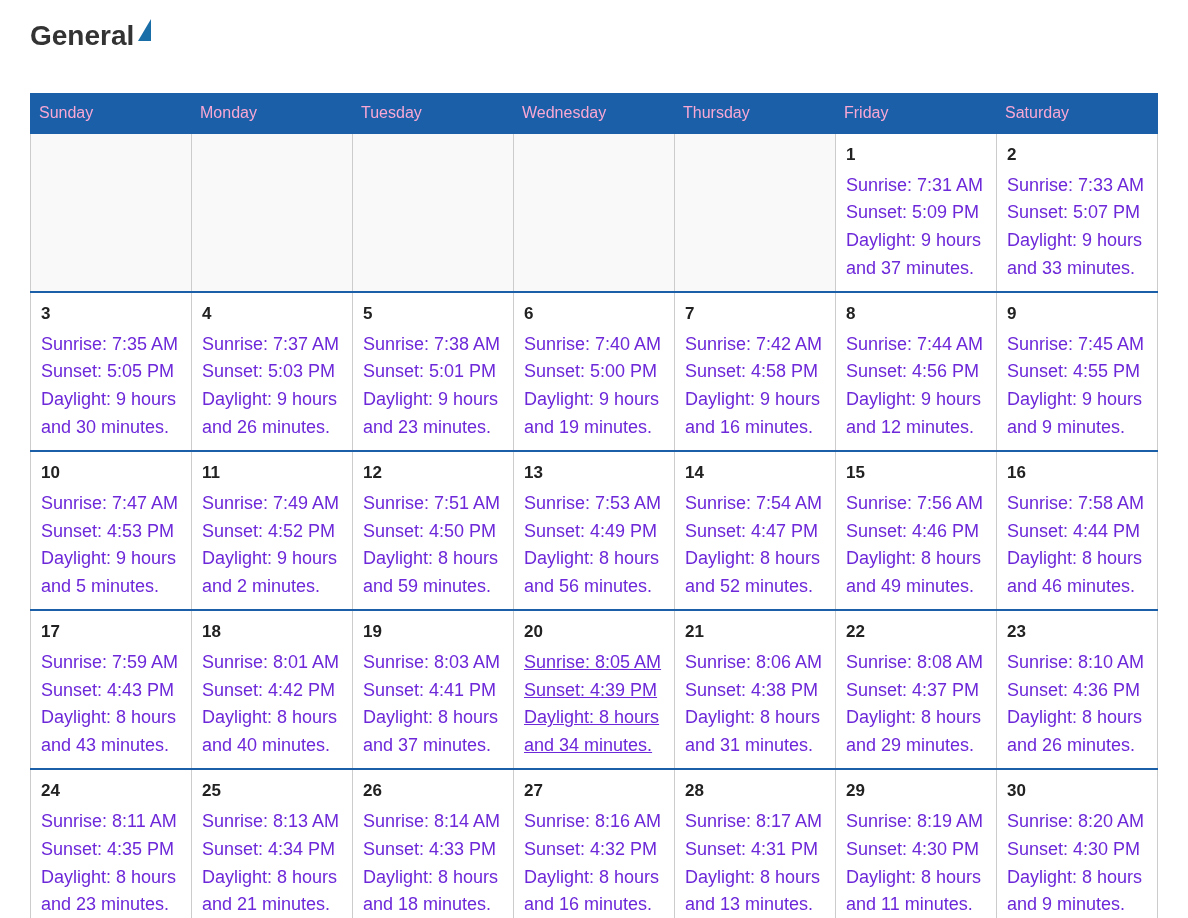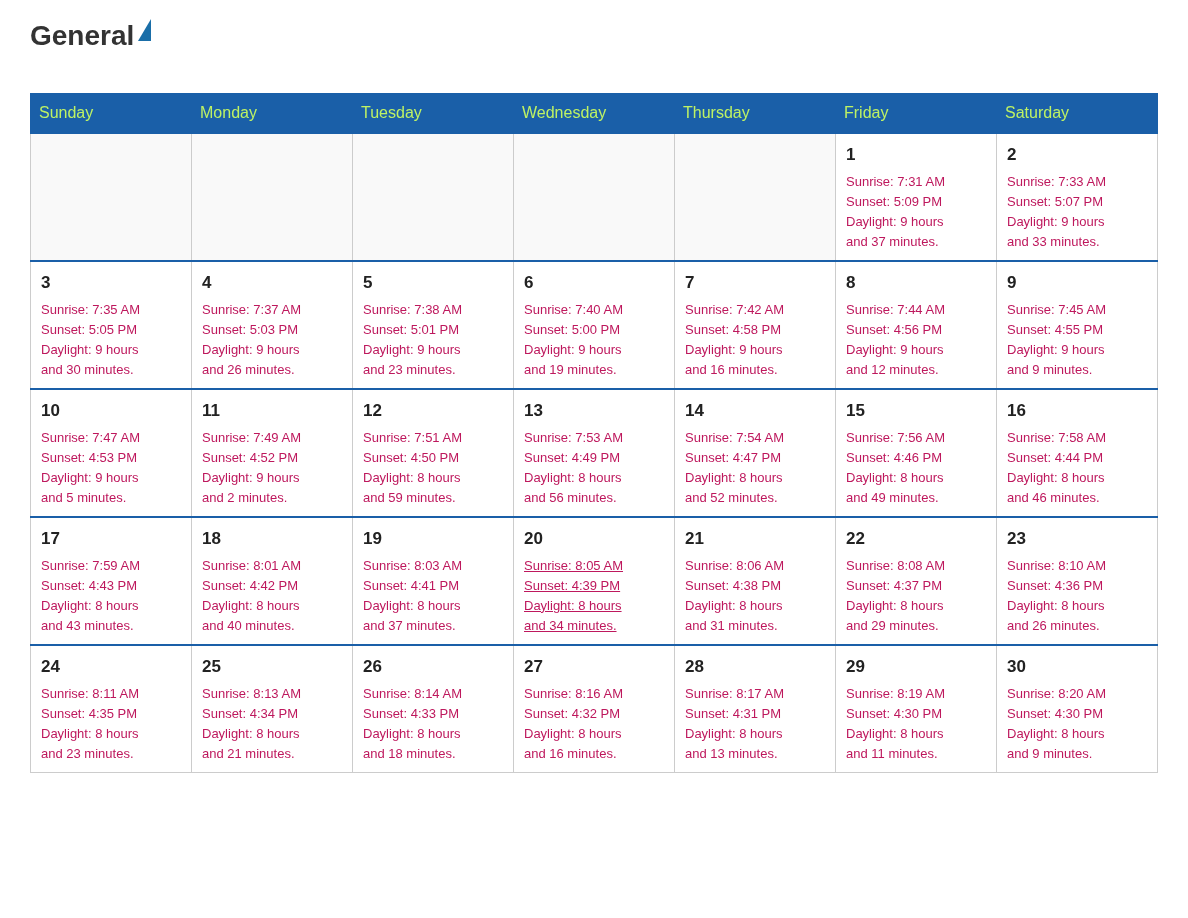--- a/index.html
+++ b/index.html
@@ -24,21 +24,21 @@
     .title-section {
       text-align: right;
     }
     .calendar {
       width: 100%;
       border-collapse: collapse;
       margin-top: 10px;
     }
     .calendar th {
       background-color: #1a5fa8;
-      color: #bef264;
+      color: #f9a8d4;
       padding: 10px 8px;
       text-align: left;
       font-size: 16px;
       font-weight: normal;
       border: 1px solid #1a5fa8;
     }
     .calendar td {
       width: calc(100% / 7);
       vertical-align: top;
       padding: 8px 10px;
@@ -53,22 +53,22 @@
       background: #f9f9f9;
     }
     .day-number {
       font-size: 17px;
       font-weight: bold;
       color: #222;
       display: block;
       margin-bottom: 4px;
     }
     .day-info {
-      font-size: 13px;
-      color: #be185d;
+      font-size: 18px;
+      color: #6d28d9;
       line-height: 1.55;
     }
     .logo-line1 {
       display: flex;
       align-items: flex-start;
     }
   </style>
 </head>
 <body>
 

